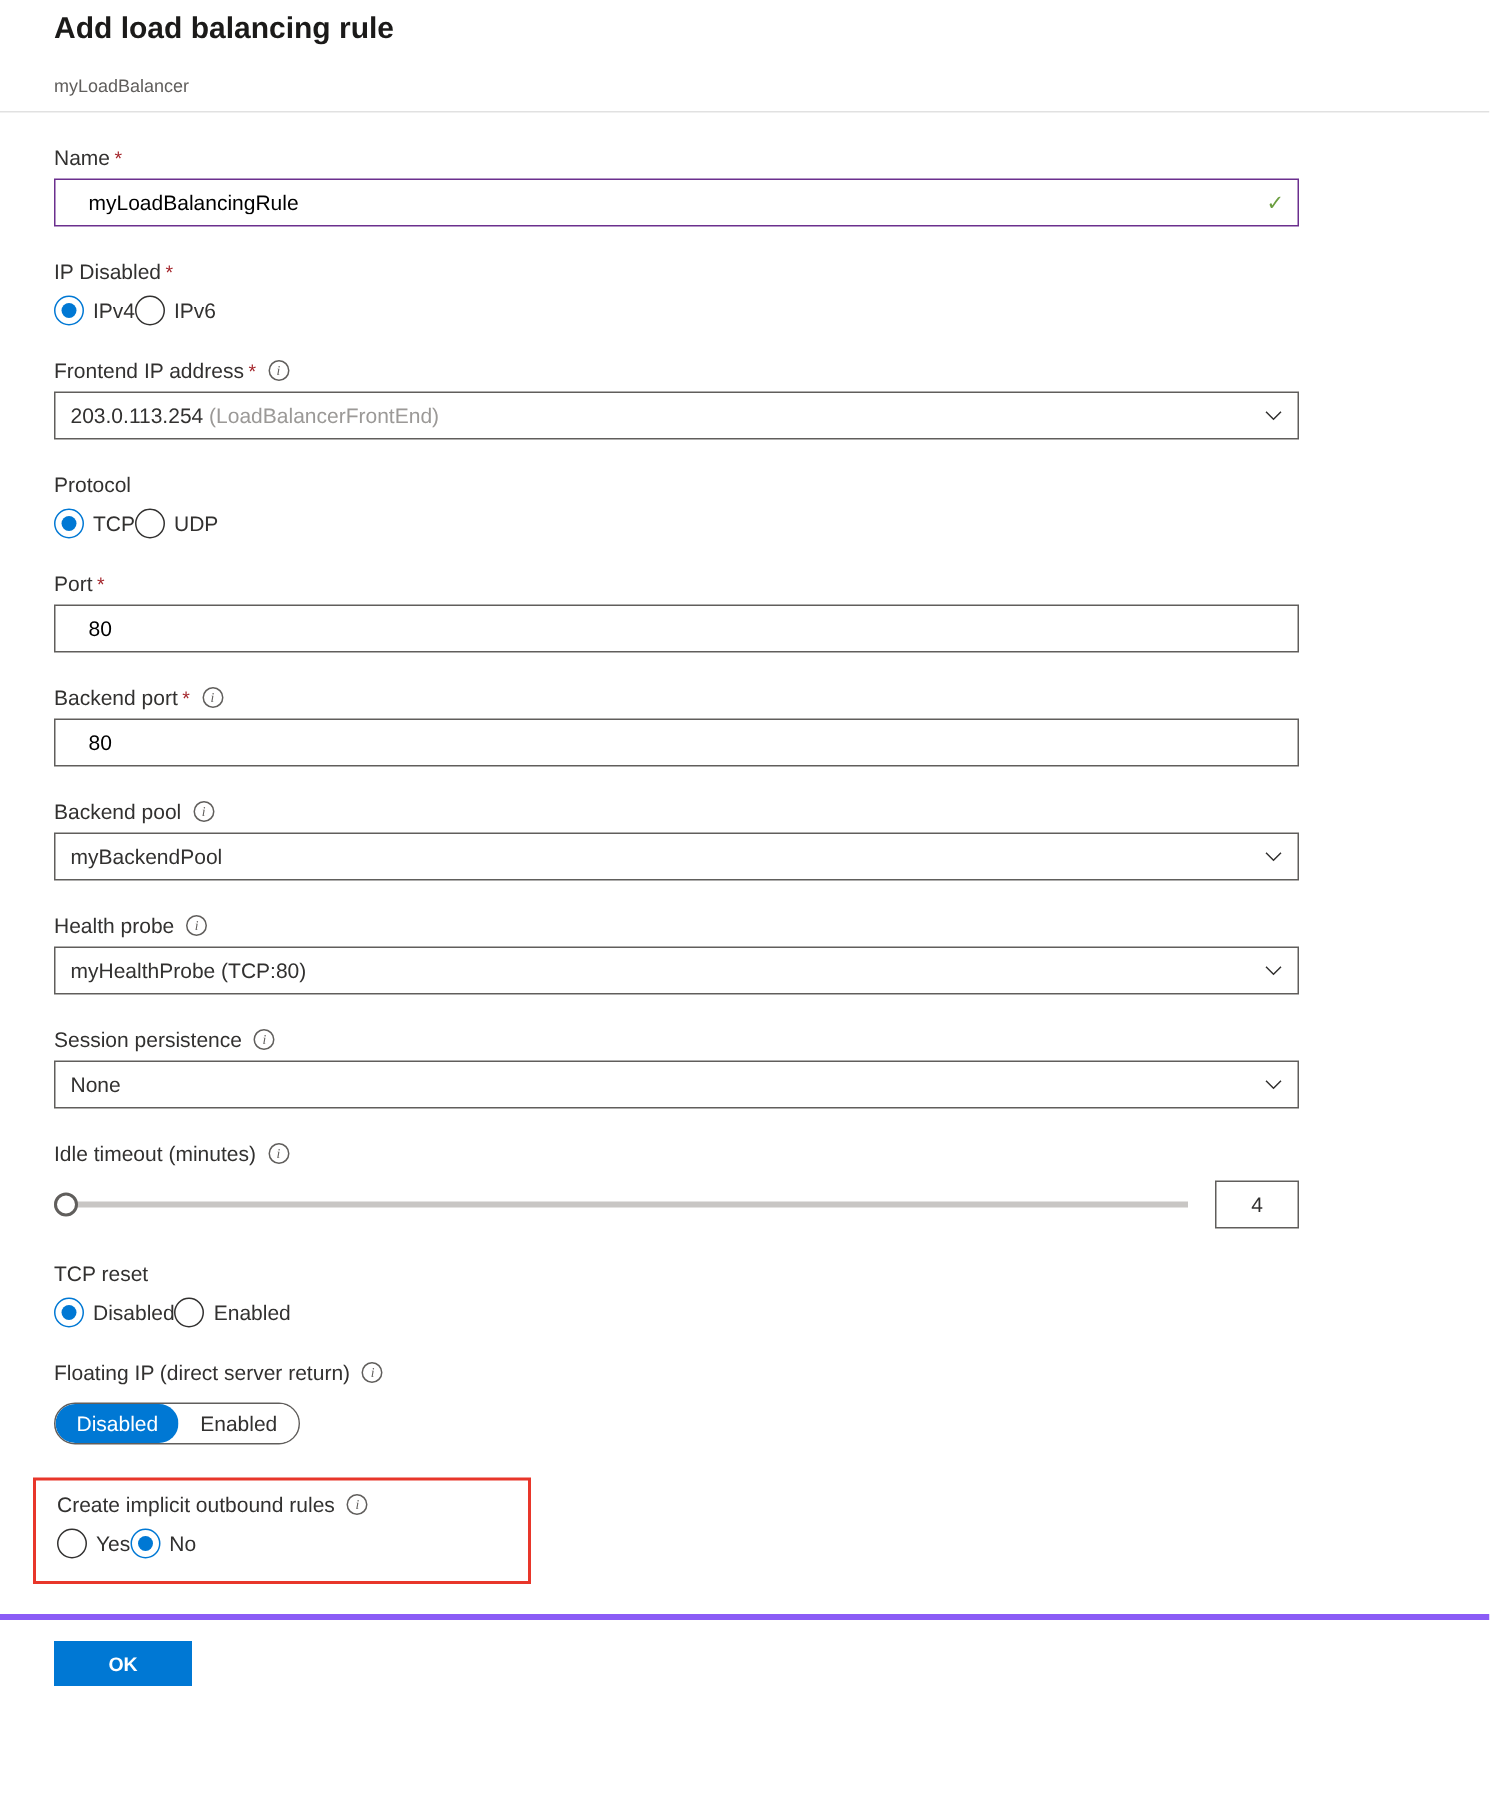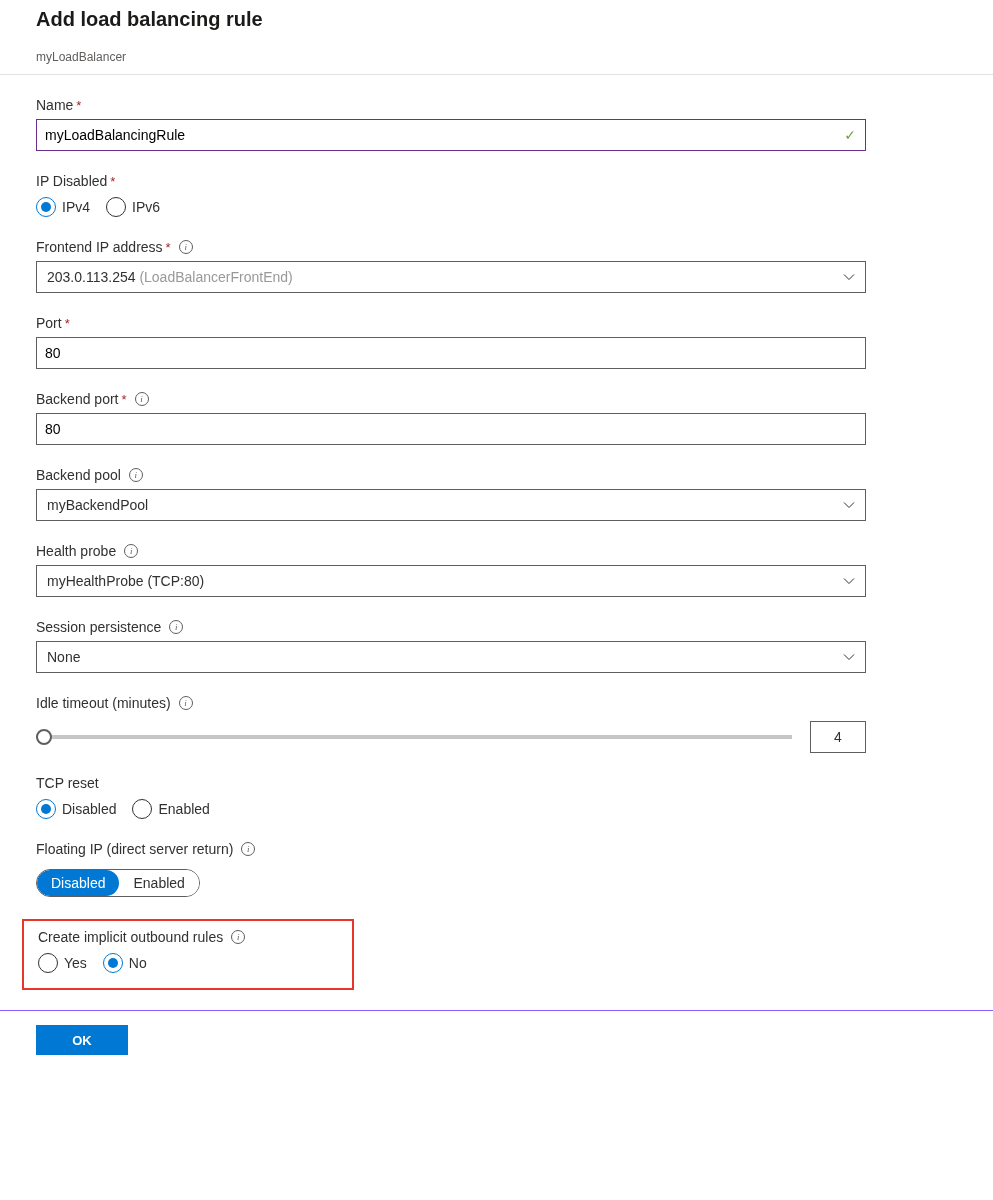--- a/index.html
+++ b/index.html
@@ -20,21 +20,21 @@
     font-weight: 600;
     margin: 0 0 19px 0;
     color: #1b1a19;
   }
   .header .subtitle {
     font-size: 12px;
     color: #605e5c;
   }
   .content {
     padding: 22px 36px 12px 36px;
-    border-bottom: 1px solid #8b5cf6;
+    border-bottom: 4px solid #8b5cf6;
   }
   .form-group {
     margin-bottom: 22px;
     max-width: 830px;
   }
   .label-row {
     margin-bottom: 6px;
     display: flex;
     align-items: center;
   }
@@ -57,21 +57,21 @@
     font-size: 9px;
     color: #605e5c;
     margin-left: 8px;
     font-family: Georgia, serif;
     font-style: italic;
     cursor: default;
   }
   .text-input {
     width: 100%;
     height: 32px;
-    padding: 0 30px 0 8px;
+    padding: 0 30px 0 22px;
     font-size: 14px;
     border: 1px solid #605e5c;
     background: #fff;
     outline: none;
   }
   .text-input.validated {
     border: 1px solid #6b2f8e;
   }
   .input-wrap { position: relative; }
   .check-icon {
@@ -99,21 +99,20 @@
   .select-value .dark { color: #323130; }
   .select-value .light { color: #9b9997; }
   .chevron {
     width: 12px;
     height: 12px;
   }
   .chevron svg { display: block; }
   .radio-row {
     display: flex;
     align-items: flex-end;
-    gap: 16px;
     margin-top: 8px;
   }
   .radio-item {
     display: flex;
     align-items: center;
     gap: 6px;
     cursor: pointer;
   }
   .radio-circle {
     width: 20px;
@@ -259,20 +258,37 @@
         <span class="dark">203.0.113.254</span><span class="light"> (LoadBalancerFrontEnd)</span>
       </span>
       <span class="chevron">
         <svg viewBox="0 0 12 12" width="12" height="12">
             <path d="M1 3.5 L6 8.5 L11 3.5" stroke="#323130" stroke-width="1" fill="none"></path>
           </svg>
       </span>
     </div>
   </div>
 
+  <div class="form-group">
+    <div class="label-row">
+      <span class="field-label">Protocol</span>
+    </div>
+    <div class="radio-row">
+      <div class="radio-item">
+        <span class="radio-circle selected">
+            <span class="radio-dot"></span>
+          </span>
+        <span class="radio-label">TCP</span>
+      </div>
+      <div class="radio-item">
+        <span class="radio-circle"></span>
+        <span class="radio-label">UDP</span>
+      </div>
+    </div>
+  </div>
 
   <div class="form-group">
     <div class="label-row">
       <span class="field-label">Port</span>
       <span class="req">*</span>
     </div>
     <input type="text" class="text-input" value="80" style="">
   </div>
 
   <div class="form-group">

